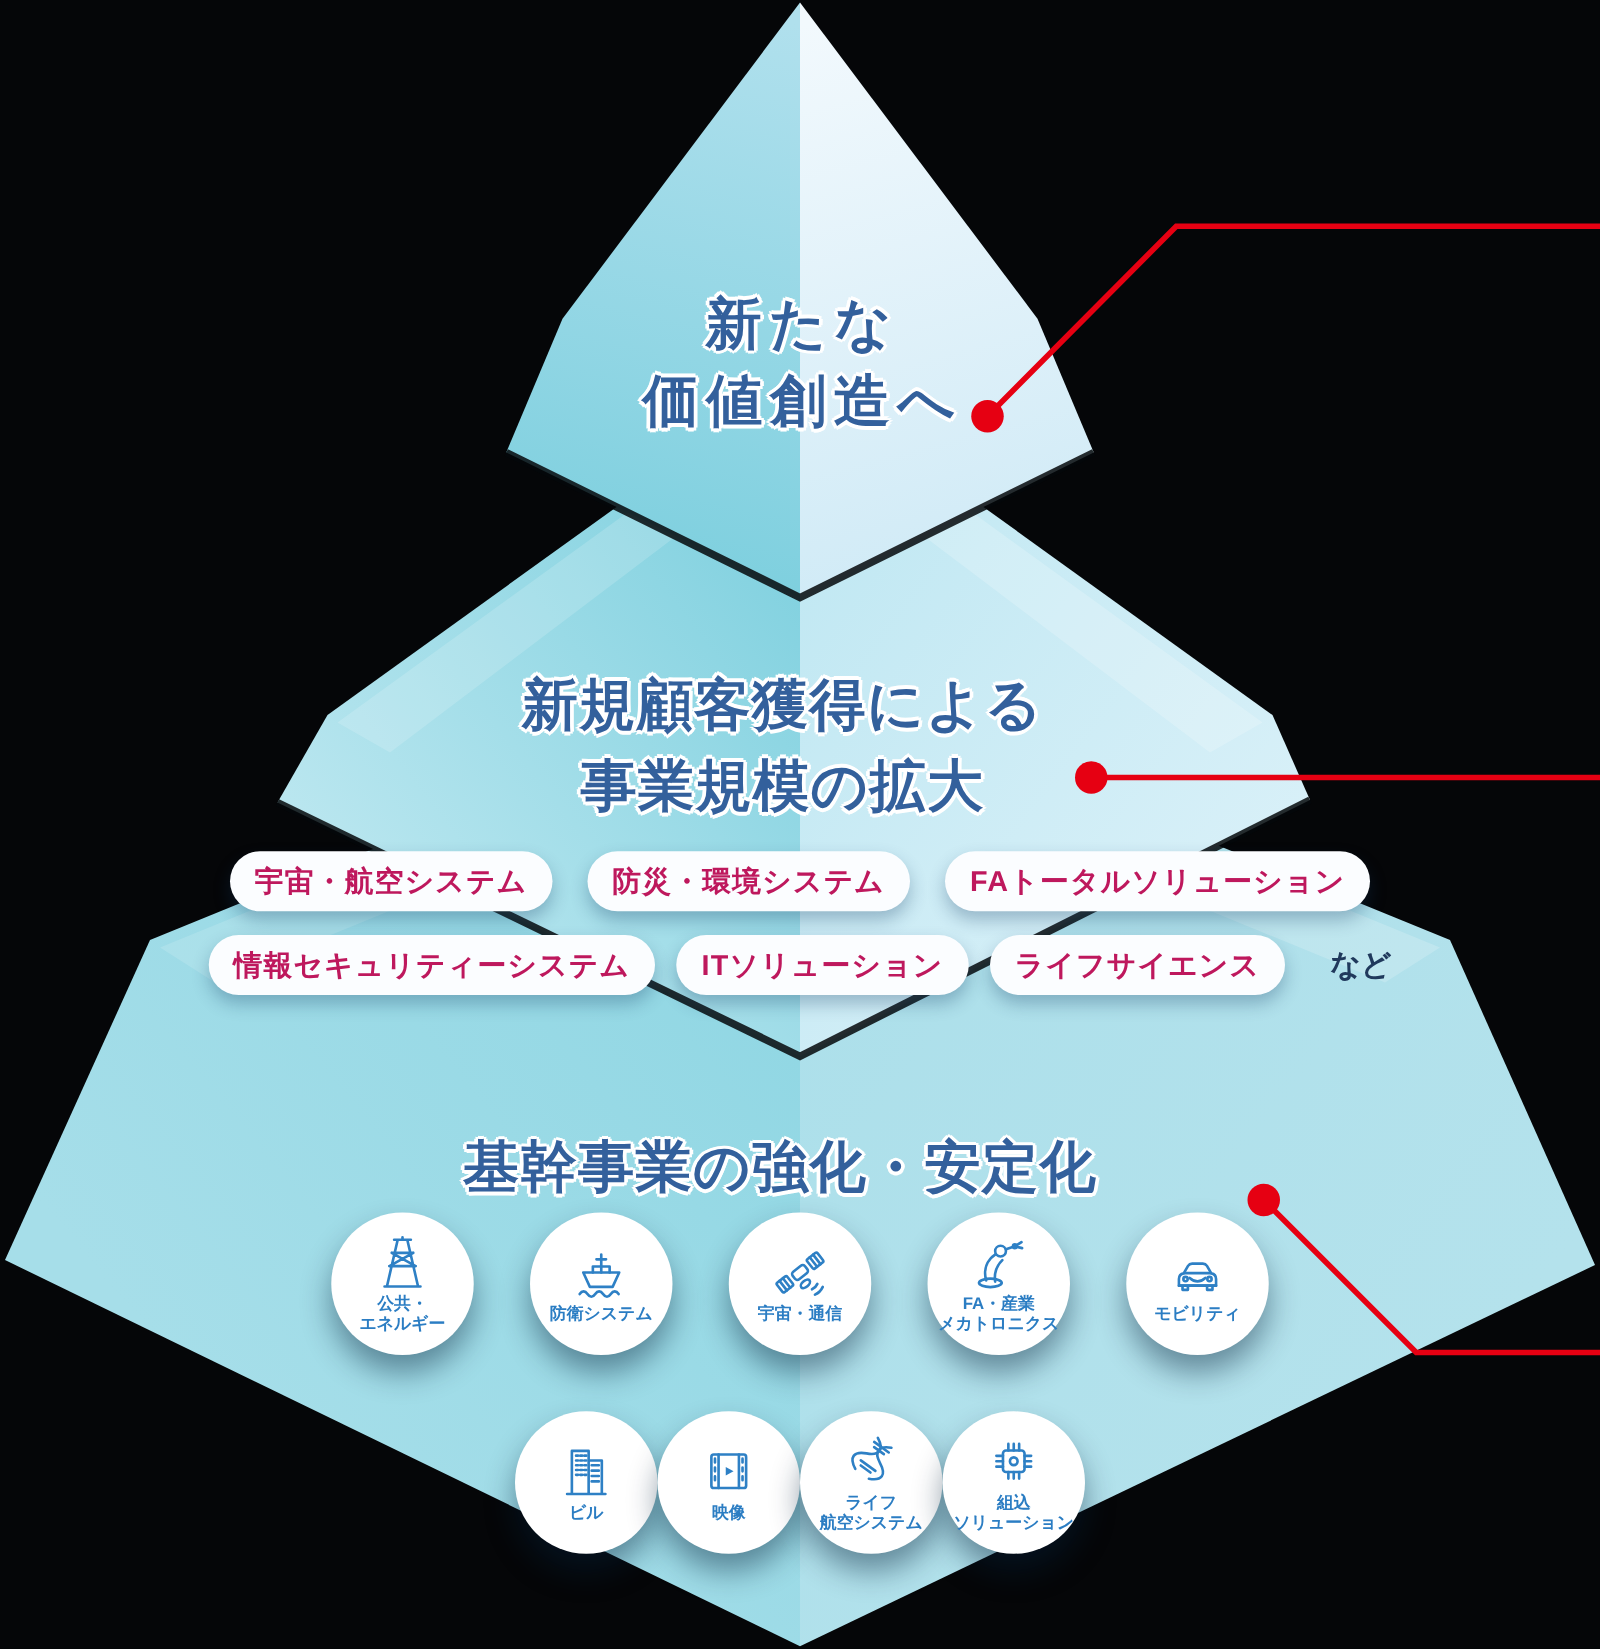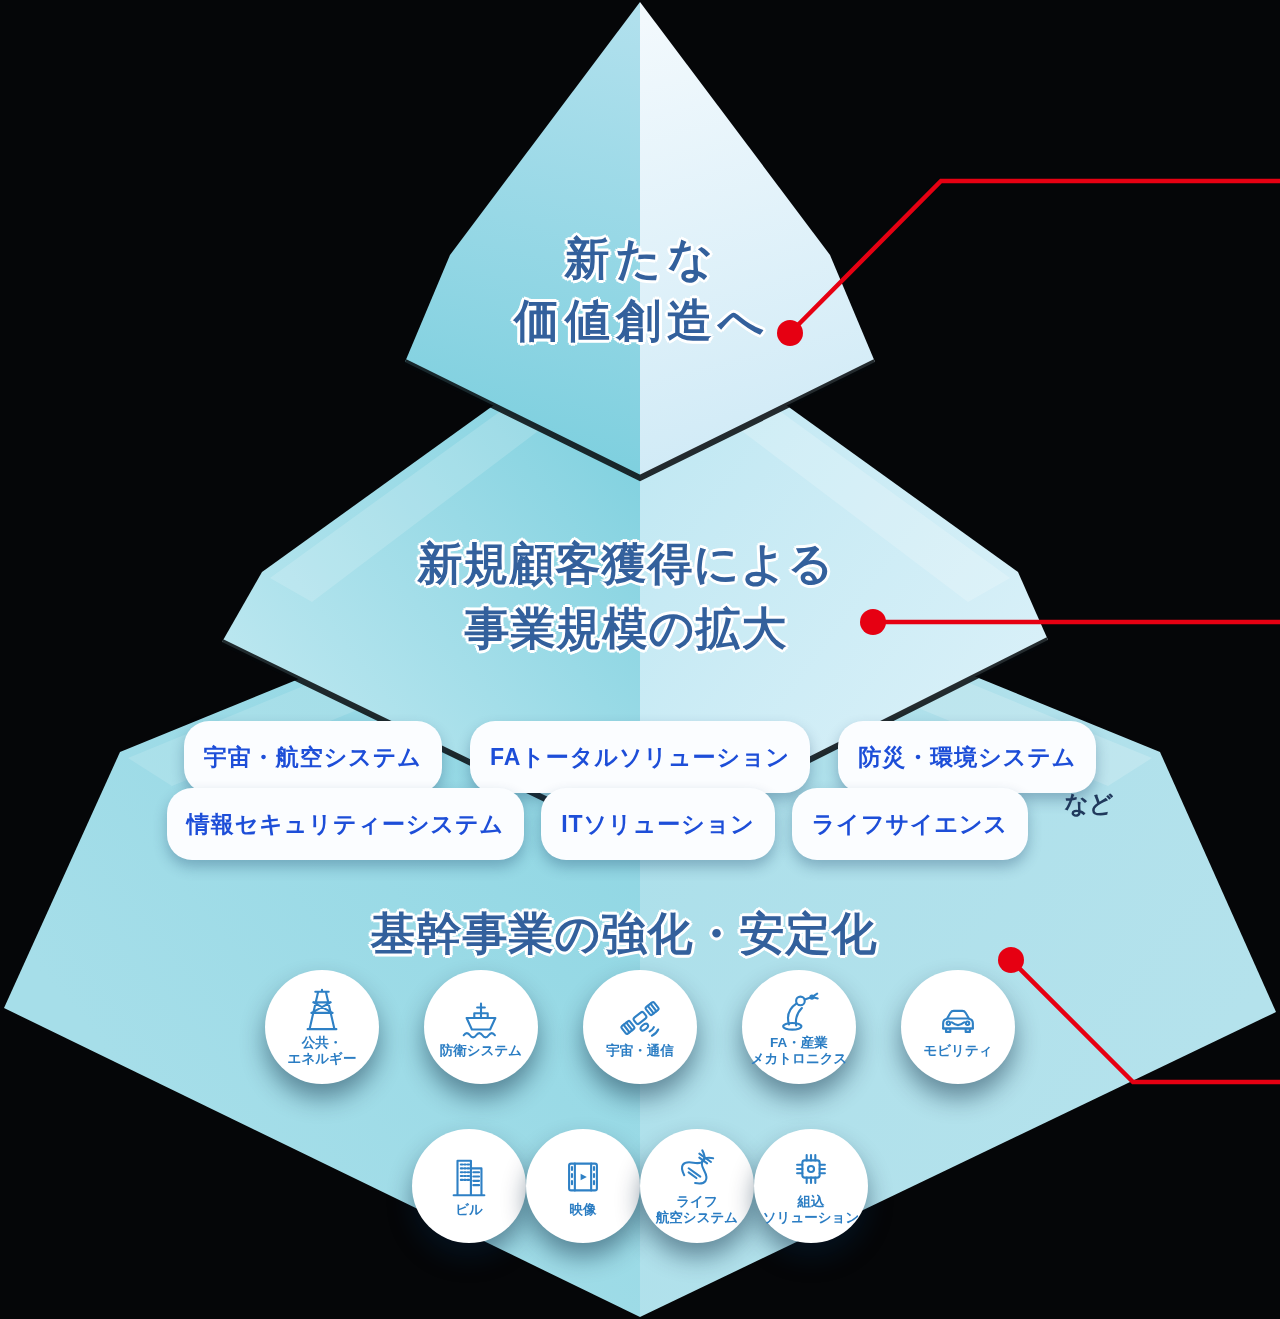--- a/index.html
+++ b/index.html
@@ -22,23 +22,23 @@
   .t3{top:908px;left:-16px;font-size:45px;line-height:52px;letter-spacing:1px;}
 
   .pill-row{
     position:absolute;left:0;width:100%;
     display:flex;justify-content:center;align-items:center;
   }
   .pill-row.r1{top:681px;gap:28px;}
   .pill-row.r2{top:748px;gap:17px;align-items:center;}
   .pill{
     height:48px;display:flex;align-items:center;
-    padding:12px 20px;background:#fbfdff;border-radius:25px;
-    font-size:23px;font-weight:700;color:#1d4ed8;letter-spacing:1px;
-    box-shadow:0 7px 14px rgba(15,55,95,.30);white-space:nowrap;margin-top:40px;
+    padding:0 20px;background:#fbfdff;border-radius:25px;
+    font-size:23px;font-weight:700;color:#be185d;letter-spacing:1px;
+    box-shadow:0 7px 14px rgba(15,55,95,.30);white-space:nowrap;
   }
   .suffix{font-size:24px;font-weight:800;color:#20395c;margin-left:19px;}
 
   .circle-row{position:absolute;left:0;width:100%;display:flex;justify-content:center;}
   .circle-row.c1{top:970px;gap:45px;}
   .circle-row.c2{top:1129px;}
   .biz{
     width:114px;height:114px;background:#ffffff;border-radius:50%;
     display:flex;flex-direction:column;align-items:center;justify-content:center;
     box-shadow:0 14px 24px rgba(5,30,55,.45);flex:0 0 auto;
@@ -120,22 +120,22 @@
   <div class="title t2">
     <span>新規顧客獲得による</span>
     <span>事業規模の拡大</span>
   </div>
   <div class="title t3">
     <span>基幹事業の強化・安定化</span>
   </div>
 
   <div class="pill-row r1">
     <div class="pill">宇宙・航空システム</div>
+    <div class="pill">防災・環境システム</div>
     <div class="pill">FAトータルソリューション</div>
-    <div class="pill">防災・環境システム</div>
   </div>
   <div class="pill-row r2">
     <div class="pill">情報セキュリティーシステム</div>
     <div class="pill">ITソリューション</div>
     <div class="pill">ライフサイエンス</div>
     <div class="suffix">など</div>
   </div>
 
   <div class="circle-row c1">
     <div class="biz">

